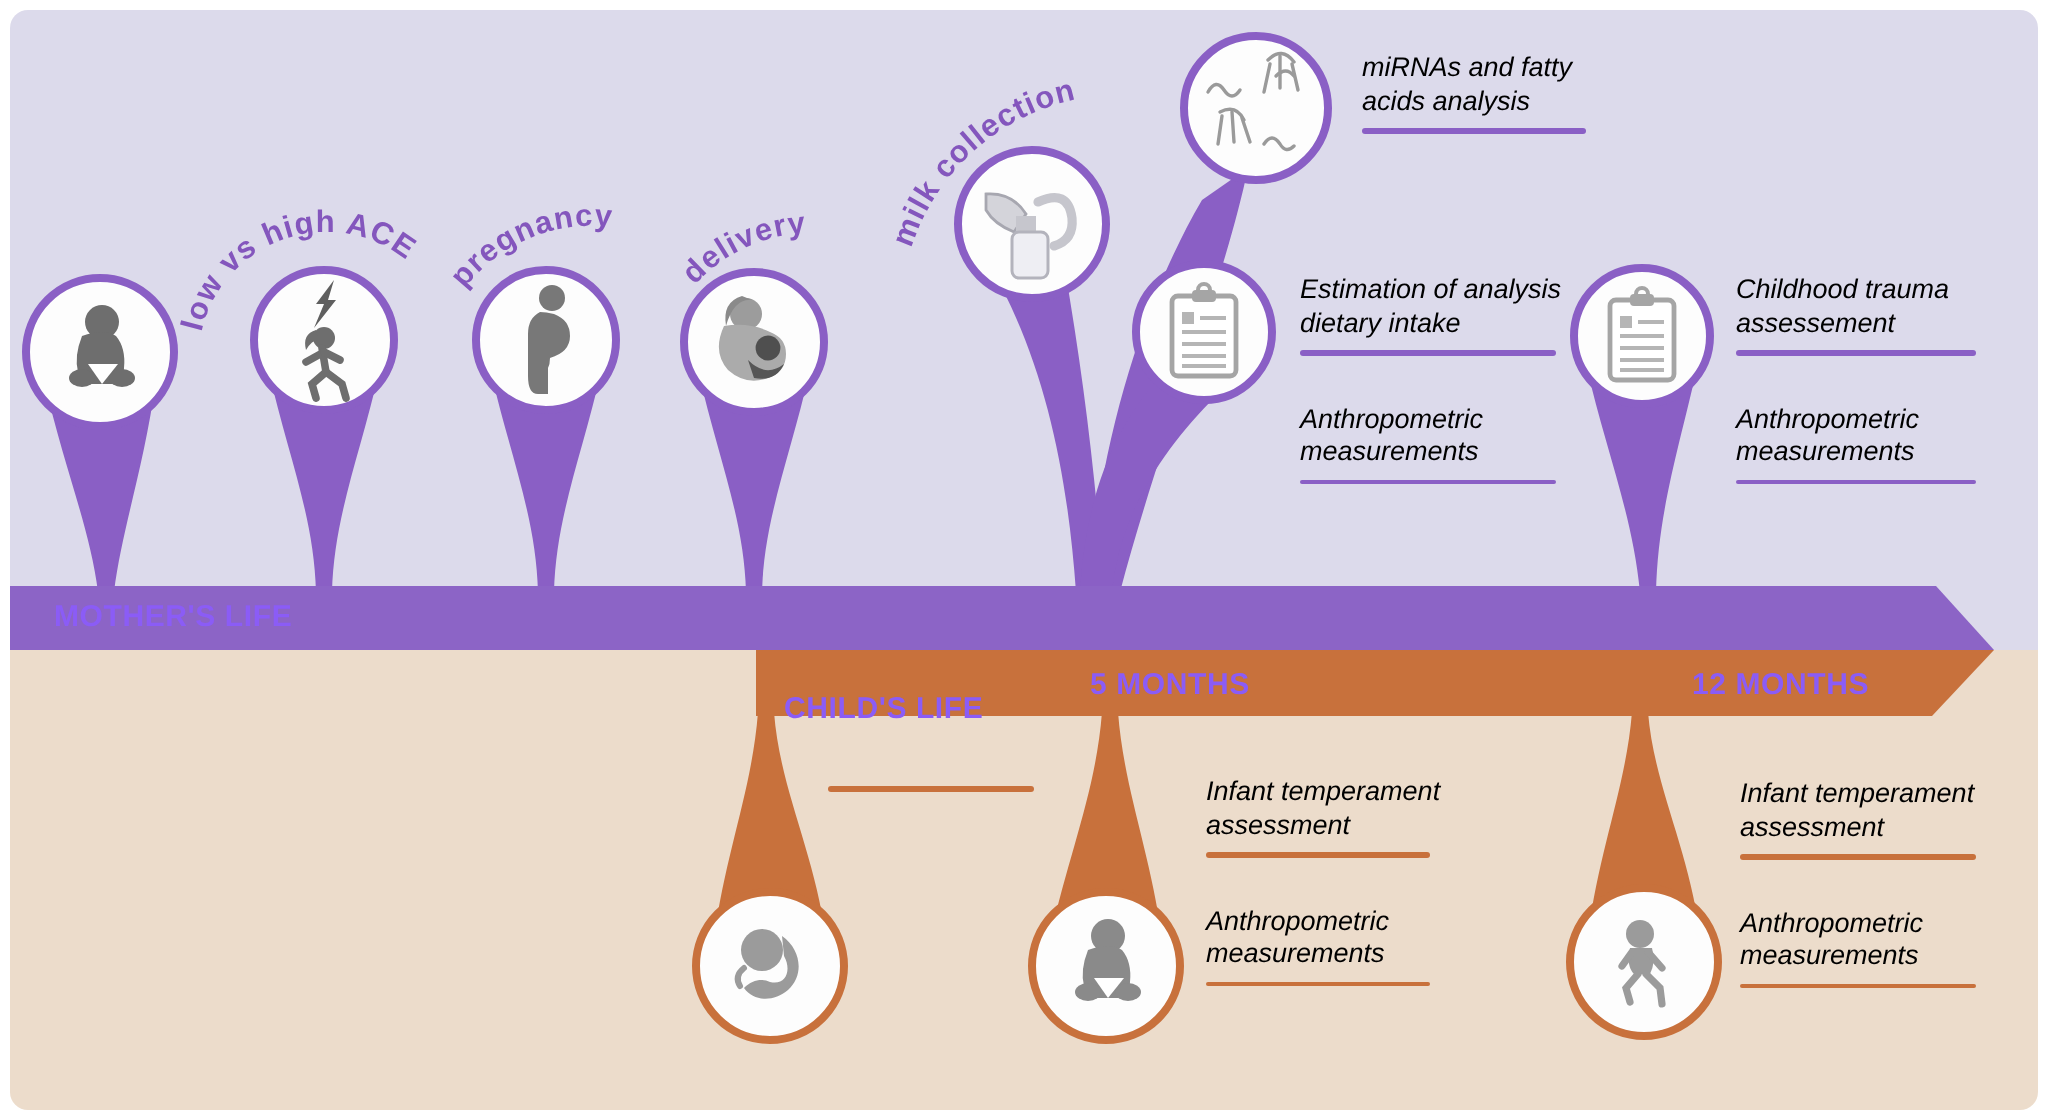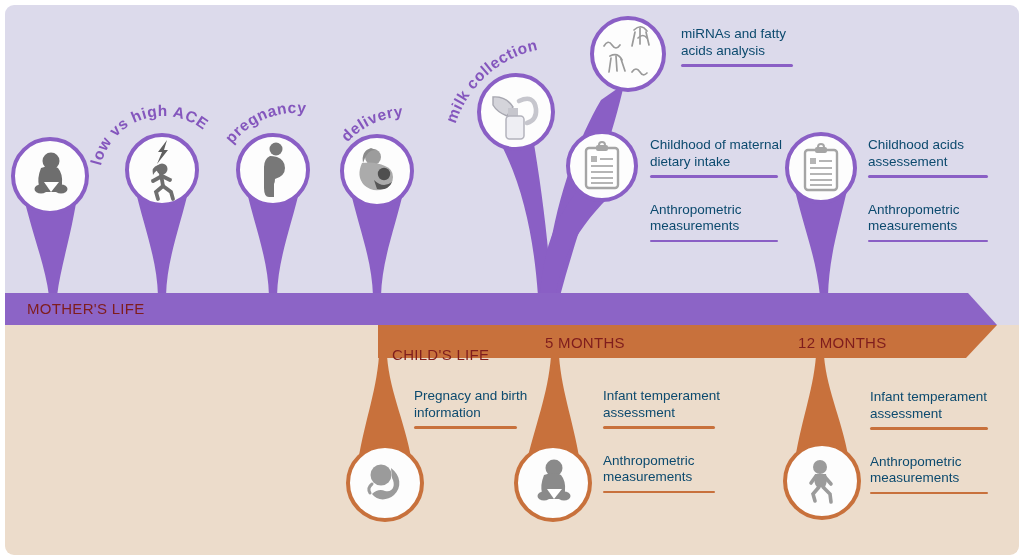--- a/index.html
+++ b/index.html
@@ -1,21 +1,21 @@
 <!DOCTYPE html>
 <html><head>
 <meta charset="utf-8">
 <style>
   html,body{margin:0;padding:0;background:#ffffff;}
   .stage-wrap{position:relative;width:1024px;height:560px;background:#ffffff;overflow:hidden;
               font-family:"Liberation Sans", sans-serif;}
   svg{position:absolute;left:0;top:0;}
   .overlay{position:absolute;left:0;top:0;width:1024px;height:560px;pointer-events:none;}
-  .band-label{position:absolute;color:#7f1d1d;font-weight:normal;font-size:15px;letter-spacing:.3px;white-space:nowrap;}
-  .note{position:absolute;color:#0c4a6e;font-size:13.5px;line-height:16.5px;}
+  .band-label{position:absolute;color:#8b5cf6;font-weight:bold;font-size:15px;letter-spacing:.3px;white-space:nowrap;}
+  .note{position:absolute;color:#000000;font-size:13.5px;line-height:16.5px;font-style:italic;}
   .note p{margin:0;}
   .rule{height:2.5px;border-radius:2px;margin-top:5px;}
   .note .item2{margin-top:24px;}
   .purple-rule{background:#8a5fc5;}
   .orange-rule{background:#c8713c;}
   .stage-text{font-weight:bold;font-size:15.5px;fill:#8456bd;letter-spacing:.6px;}
 </style>
 </head>
 <body>
 
@@ -203,43 +203,42 @@
       <textPath href="#arc-milk" startOffset="2">milk collection</textPath>
     </text>
   </g>
 </svg>
 
 <div class="overlay">
 
   <div class="band-label" style="left:27px;top:300px;">MOTHER'S LIFE</div>
   <div class="band-label" style="left:392px;top:346px;">CHILD'S LIFE</div>
   <div class="band-label" style="left:545px;top:334px;">5 MONTHS</div>
-  <div class="band-label" style="left:798px;top:334px;">12 MONTHS</div>
+  <div class="band-label" style="left:846px;top:334px;">12 MONTHS</div>
 
   <div class="note" style="left:681px;top:26px;width:122px;">
     <p>miRNAs and fatty acids analysis</p>
     <div class="rule purple-rule" style="width:112px;"></div>
   </div>
 
   <div class="note" style="left:650px;top:137px;width:145px;">
-    <p>Childhood of maternal dietary intake</p>
+    <p>Estimation of analysis dietary intake</p>
     <div class="rule purple-rule" style="width:128px;"></div>
     <p class="item2">Anthropometric measurements</p>
     <div class="rule purple-rule" style="width:128px;"></div>
   </div>
 
   <div class="note" style="left:868px;top:137px;width:130px;">
-    <p>Childhood acids assessement</p>
+    <p>Childhood trauma assessement</p>
     <div class="rule purple-rule" style="width:120px;"></div>
     <p class="item2">Anthropometric measurements</p>
     <div class="rule purple-rule" style="width:120px;"></div>
   </div>
 
   <div class="note" style="left:414px;top:388px;width:125px;">
-    <p>Pregnacy and birth information</p>
     <div class="rule orange-rule" style="width:103px;"></div>
   </div>
 
   <div class="note" style="left:603px;top:388px;width:140px;">
     <p>Infant temperament assessment</p>
     <div class="rule orange-rule" style="width:112px;"></div>
     <p class="item2">Anthropometric measurements</p>
     <div class="rule orange-rule" style="width:112px;"></div>
   </div>
 

